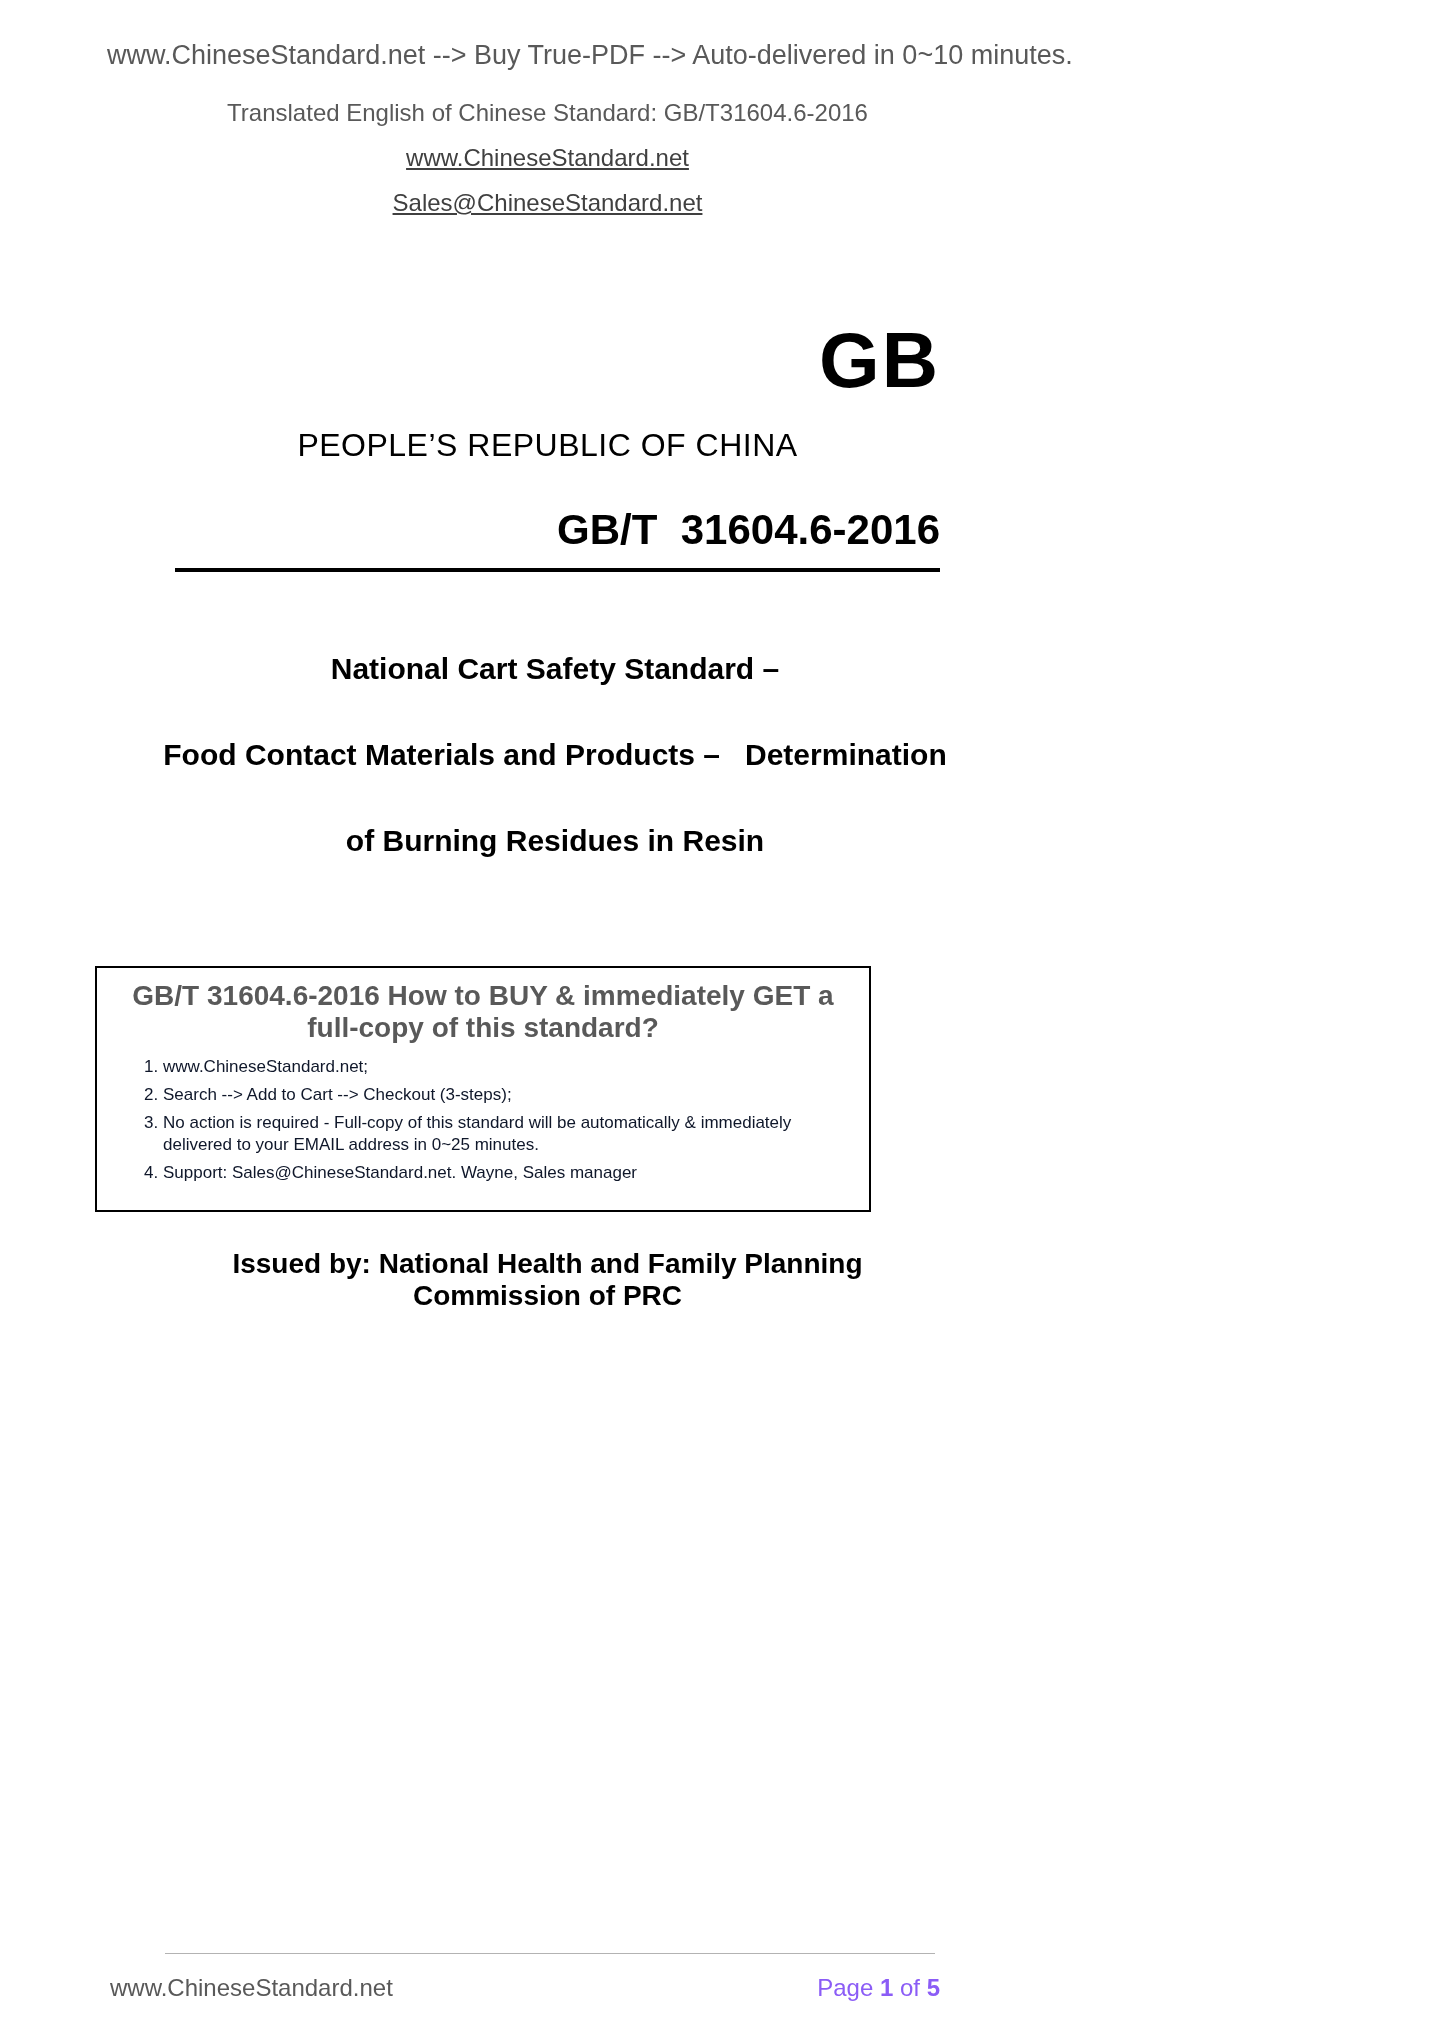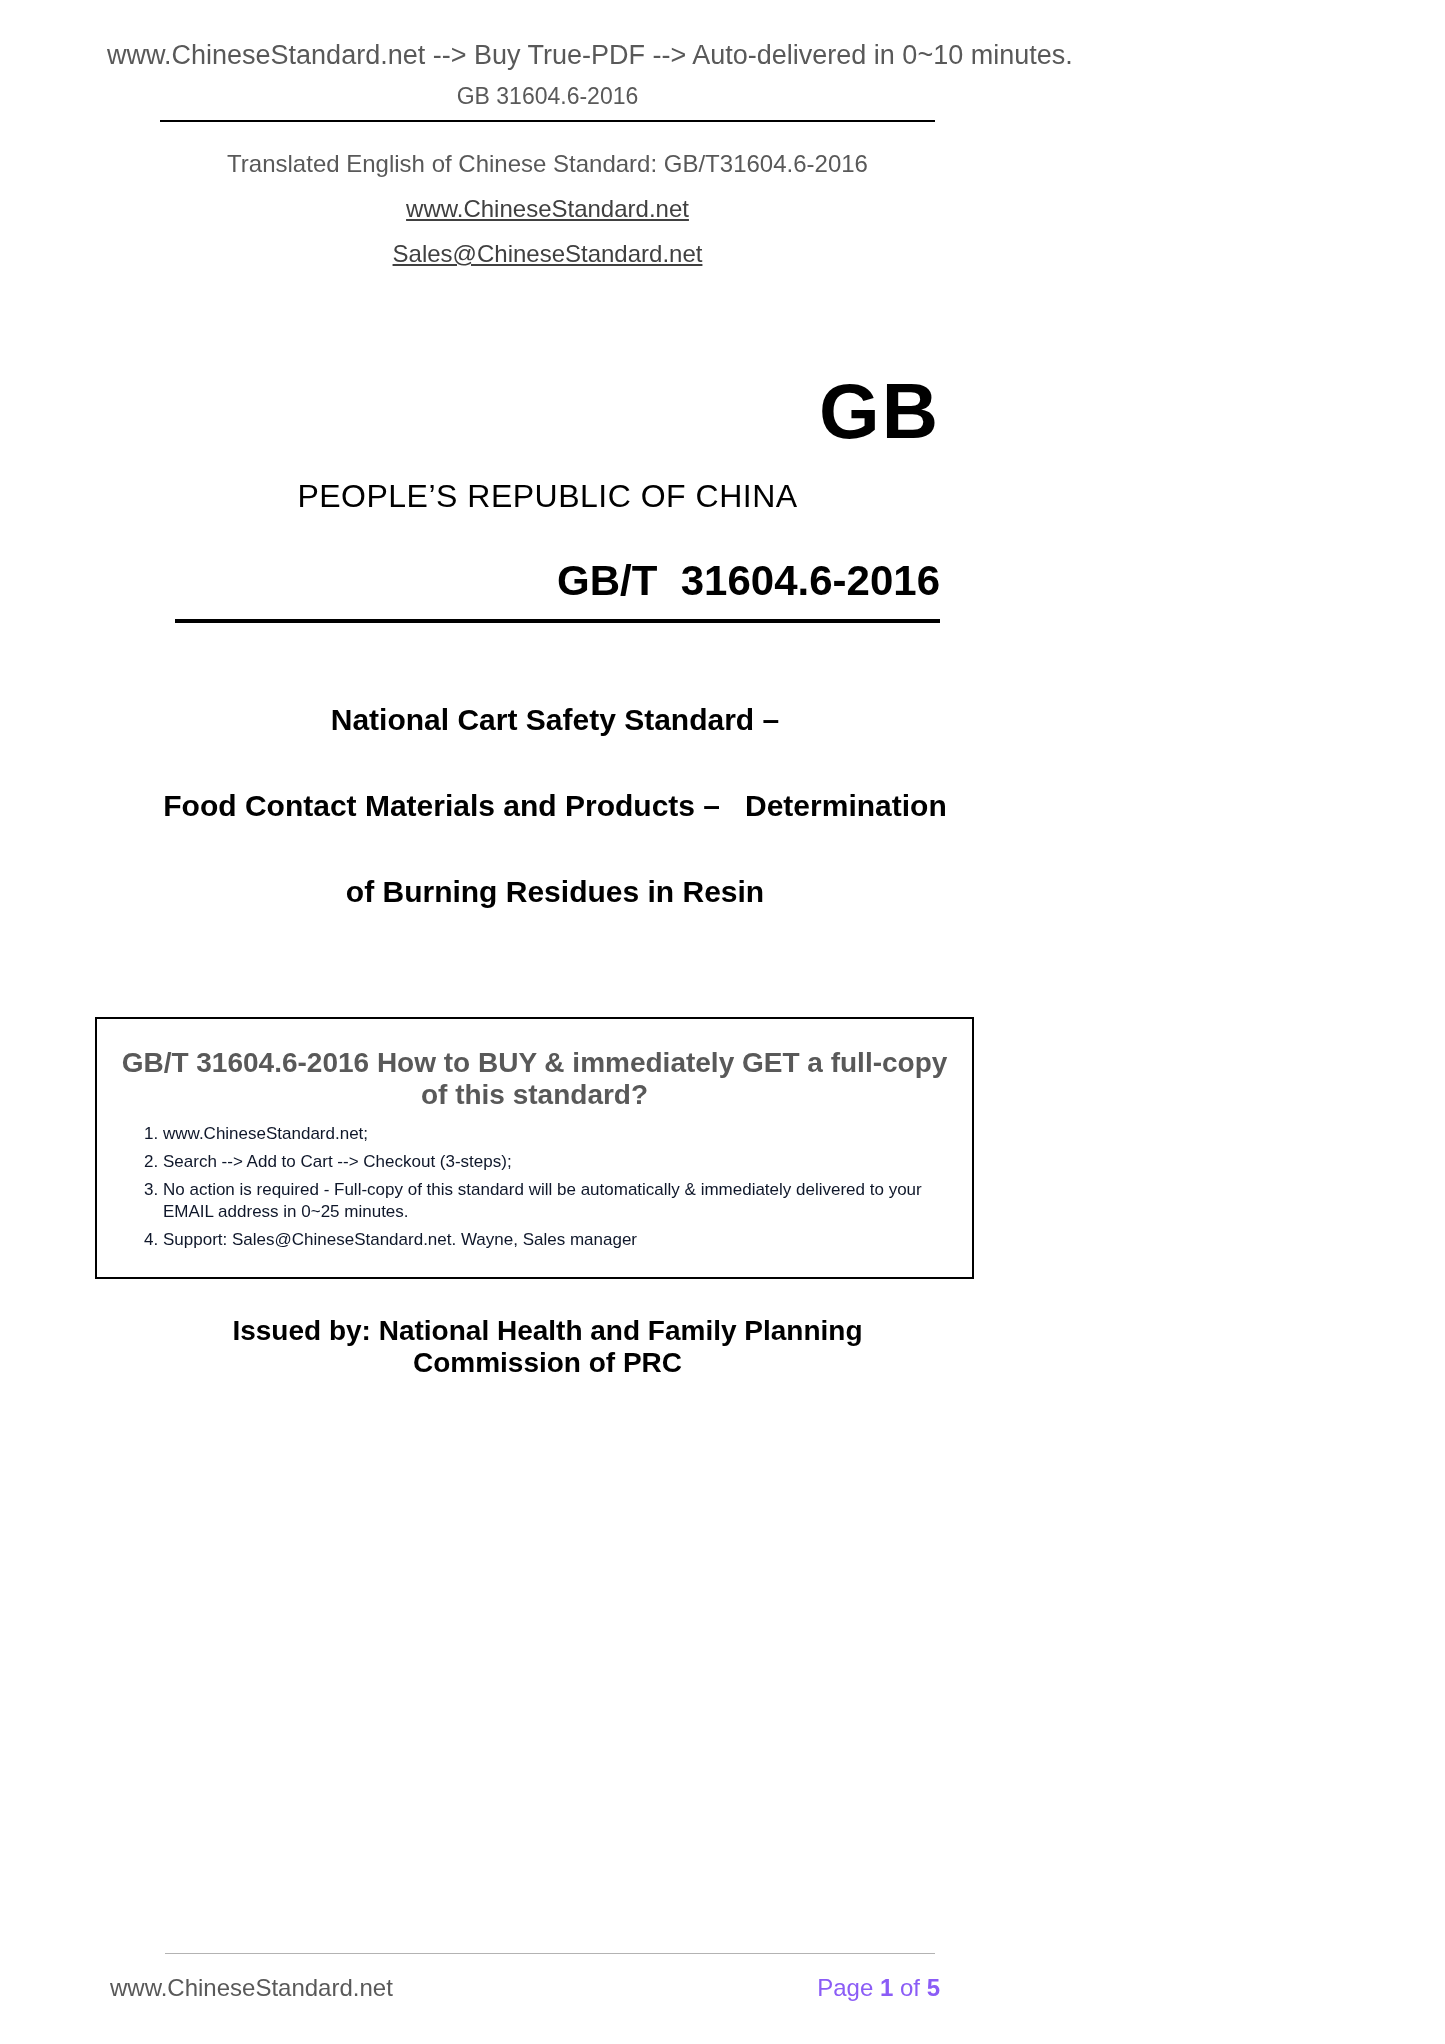--- a/index.html
+++ b/index.html
@@ -44,22 +44,22 @@
   .thick-rule {
     width: 765px; margin: 14px 0 0 175px; height: 0;
     border-top: 4px solid #000;
   }
   .doc-title {
     width: 910px; margin: 80px 0 0 100px; text-align: center;
     font-size: 30px; font-weight: bold; white-space: pre;
   }
   .doc-title + .doc-title { margin-top: 52px; }
   .buy-box {
-    width: 879px; margin: 108px 0 0 95px;
-    border: 2px solid #000; padding: 24px 18px 14px 18px;
+    width: 776px; margin: 108px 0 0 95px;
+    border: 2px solid #000; padding: 8px 18px 14px 18px;
   }
   .buy-heading {
     text-align: center; font-size: 28px; font-weight: bold;
     color: #595959; margin: 4px 0 8px 0;
   }
   .buy-list {
     margin: 12px; padding-left: 36px; font-size: 17px; color: #0f172a;
   }
   .buy-list li { margin-top: 6px; line-height: 1.3; }
   .dates-row {
@@ -81,21 +81,20 @@
   .page-info { color: #8b5cf6; white-space: pre; }
   .page-info .num { font-weight: bold; }
 </style>
 </head>
 <body>
 
 <div class="page">
 
   <div class="tagline">www.ChineseStandard.net --&gt; Buy True-PDF --&gt; Auto-delivered in 0~10 minutes.</div>
 
-  <div class="code-head">GB 31604.6-2016</div>
 
   <div class="translated">Translated English of Chinese Standard: GB/T31604.6-2016</div>
 
   <div class="link-line">
     <span class="doc-link">www.ChineseStandard.net</span>
   </div>
 
   <div class="link-line">
     <span class="doc-link">Sales@ChineseStandard.net</span>
   </div>

